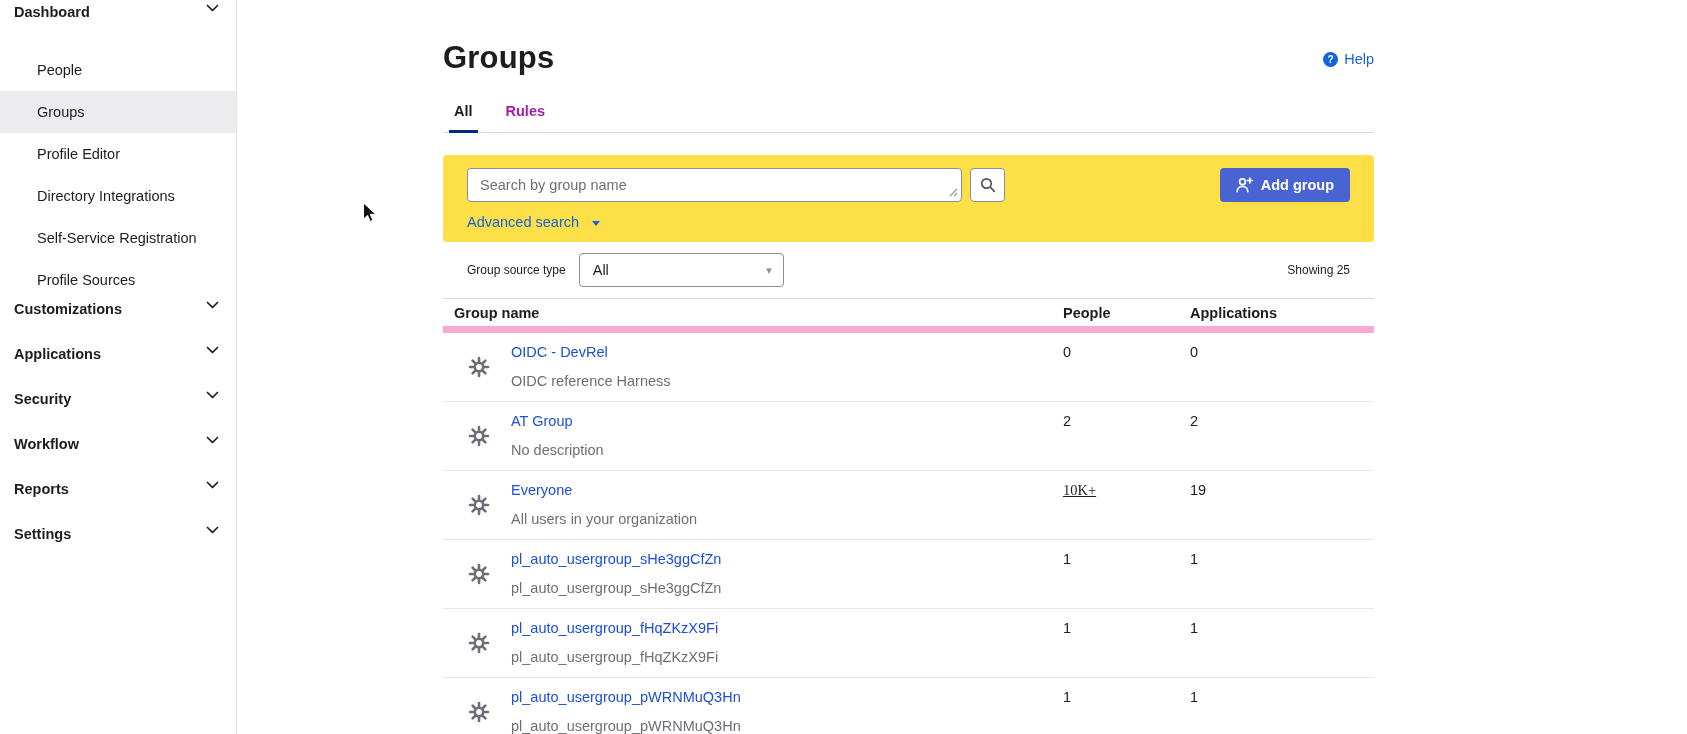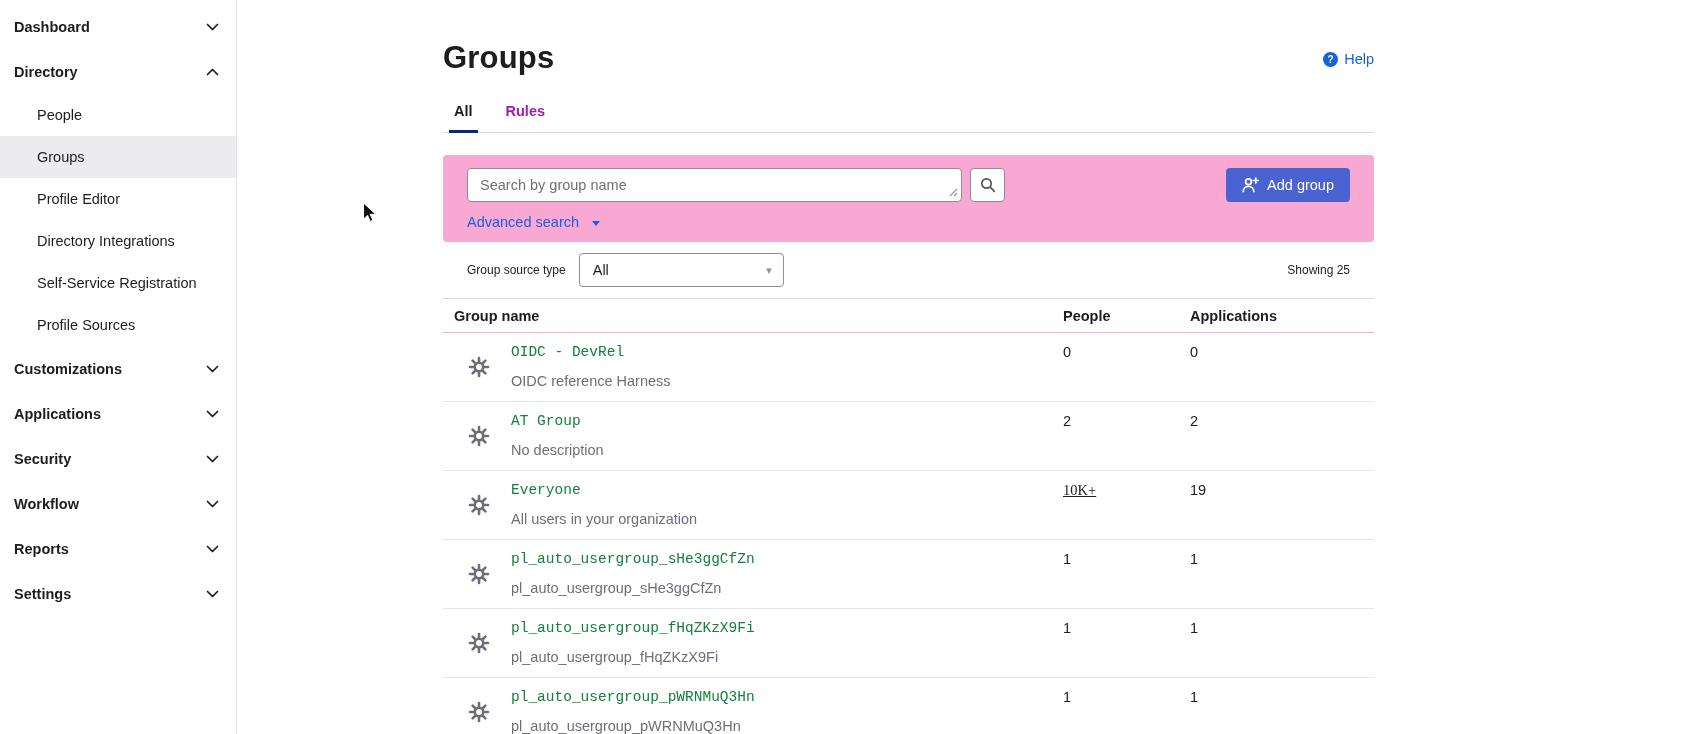--- a/index.html
+++ b/index.html
@@ -14,21 +14,21 @@
   a { text-decoration: none; }
 
   
   .sidebar {
     position: absolute; left: 0; top: 0; bottom: 0;
     width: 237px; background: #fff;
     border-right: 1px solid #e3e3e8;
     padding-top: 4px;
   }
   .nav-item {
-    height: 45px; display: flex; align-items: center; justify-content: space-between;
+    height: 45px; display: flex; justify-content: space-between;
     padding: 0 17px 0 14px; font-size: 14.5px; font-weight: 700; cursor: pointer;
   }
   .nav-child {
     height: 42px; display: flex; align-items: center;
     padding-left: 37px; font-size: 14.5px; cursor: pointer;
   }
   .nav-child.selected { background: #ececee; }
   .chev { flex: 0 0 auto; }
 
   
@@ -47,88 +47,82 @@
     background: #1662dd; color: #fff; font-size: 10px; font-weight: 700;
     display: flex; align-items: center; justify-content: center;
   }
 
   .tabs { display: flex; gap: 33px; margin-top: 27px; padding-left: 11px; border-bottom: 1px solid #d7d7dc; }
   .tab { padding-bottom: 13px; font-size: 14.5px; font-weight: 600; color: #a21caf; cursor: pointer; position: relative; }
   .tab.active { color: #1d1d21; font-weight: 700; }
   .tab.active::after { content: ""; position: absolute; left: -5px; right: -5px; bottom: -1px; height: 3px; background: #00297a; }
 
   
-  .panel { margin-top: 22px; background: #f9a8d4; border-radius: 4px; padding: 13px 24px 11px; }
+  .panel { margin-top: 22px; background: #fde047; border-radius: 4px; padding: 13px 24px 11px; }
   .search-row { display: flex; align-items: center; }
   .input-wrap { position: relative; width: 495px; }
   .search-input {
     width: 100%; height: 34px; border: 1px solid #8d8d95; border-radius: 4px;
     padding: 0 18px 0 12px; font-size: 14.5px; font-family: inherit; color: #1d1d21; background: #fff;
   }
   .search-input::placeholder { color: #6e6e78; }
   .grip { position: absolute; right: 4px; bottom: 5px; }
   .icon-btn {
     margin-left: 8px; width: 35px; height: 34px;
     border: 1px solid #8d8d95; border-radius: 4px; background: #fff;
     display: flex; align-items: center; justify-content: center; cursor: pointer;
   }
   .btn-primary {
     margin-left: auto; height: 34px; padding: 0 16px;
     background: #4a63d2; border: none; border-radius: 4px;
-    color: #fff; font-size: 14.5px; font-weight: 400; font-family: inherit;
+    color: #fff; font-size: 14.5px; font-weight: 700; font-family: inherit;
     display: flex; align-items: center; gap: 8px; cursor: pointer; justify-content: space-between;
   }
   .adv { margin-top: 12px; display: inline-flex; align-items: center; gap: 13px; color: #1662dd; font-size: 14.5px; cursor: pointer; }
   .tri { width: 0; height: 0; border-left: 4.5px solid transparent; border-right: 4.5px solid transparent; border-top: 5px solid #1662dd; margin-top: 2px; }
 
   
   .filter-row { height: 57px; display: flex; align-items: center; padding: 0 24px; border-bottom: 1px solid #d7d7dc; background: #fff; }
   .filter-label { font-size: 12px; margin-right: 13px; }
   .select {
     width: 205px; height: 34px; border: 1px solid #8d8d95; border-radius: 4px; background: #fff;
     display: flex; align-items: center; justify-content: space-between;
     padding: 0 11px 0 13px; font-size: 14.5px; cursor: pointer;
   }
   .caret { color: #8d8d95; font-size: 11px; }
   .showing { margin-left: auto; font-size: 12px; }
 
   
   .thead, .trow { display: grid; grid-template-columns: 620px 127px 1fr; }
-  .thead { height: 34px; align-items: center; border-bottom: 1px solid #f9a8d4; font-weight: 600; font-size: 14.5px; }
+  .thead { height: 34px; align-items: center; border-bottom: 7px solid #f9a8d4; font-weight: 600; font-size: 14.5px; }
   .th.name { padding-left: 11px; }
   .trow { border-bottom: 1px solid #e6e6ea; padding: 9px 0 10px; align-items: start; }
   .cell-name { display: flex; align-items: center; gap: 20px; padding-left: 24px; }
   .gicon { width: 24px; height: 24px; flex: 0 0 auto; display: flex; align-items: center; justify-content: center; }
-  .gname { display: block; color: #15803d; font-size: 14.5px; line-height: 20px; cursor: pointer; font-family: Liberation Mono, monospace; }
+  .gname { display: block; color: #1d4ed8; font-size: 14.5px; line-height: 20px; cursor: pointer; }
   .gdesc { color: #6e6e78; font-size: 14.5px; line-height: 20px; margin-top: 9px; }
   .cellnum { font-size: 14.5px; line-height: 20px; }
   .u { text-decoration: underline; cursor: pointer; font-family: Liberation Serif, serif; }
 
   .cursor { position: absolute; left: 362px; top: 202px; pointer-events: none; }
 </style>
 </head>
 <body>
 
 <div class="app">
 
   <aside class="sidebar">
 
     <div class="nav-item">
       <span>Dashboard</span>
       <svg class="chev" width="13" height="8" viewBox="0 0 13 8" fill="none" stroke="#1d1d21" stroke-width="1.7" stroke-linecap="round" stroke-linejoin="round">
           <path d="M1.5 1.5 L6.5 6.5 L11.5 1.5"></path>
         </svg>
     </div>
 
-    <div class="nav-item">
-      <span>Directory</span>
-      <svg class="chev" width="13" height="8" viewBox="0 0 13 8" fill="none" stroke="#1d1d21" stroke-width="1.7" stroke-linecap="round" stroke-linejoin="round">
-          <path d="M1.5 6.5 L6.5 1.5 L11.5 6.5"></path>
-        </svg>
-    </div>
 
     <nav>
       <div class="nav-child">
         <span>People</span>
       </div>
       <div class="nav-child selected">
         <span>Groups</span>
       </div>
       <div class="nav-child">
         <span>Profile Editor</span>

